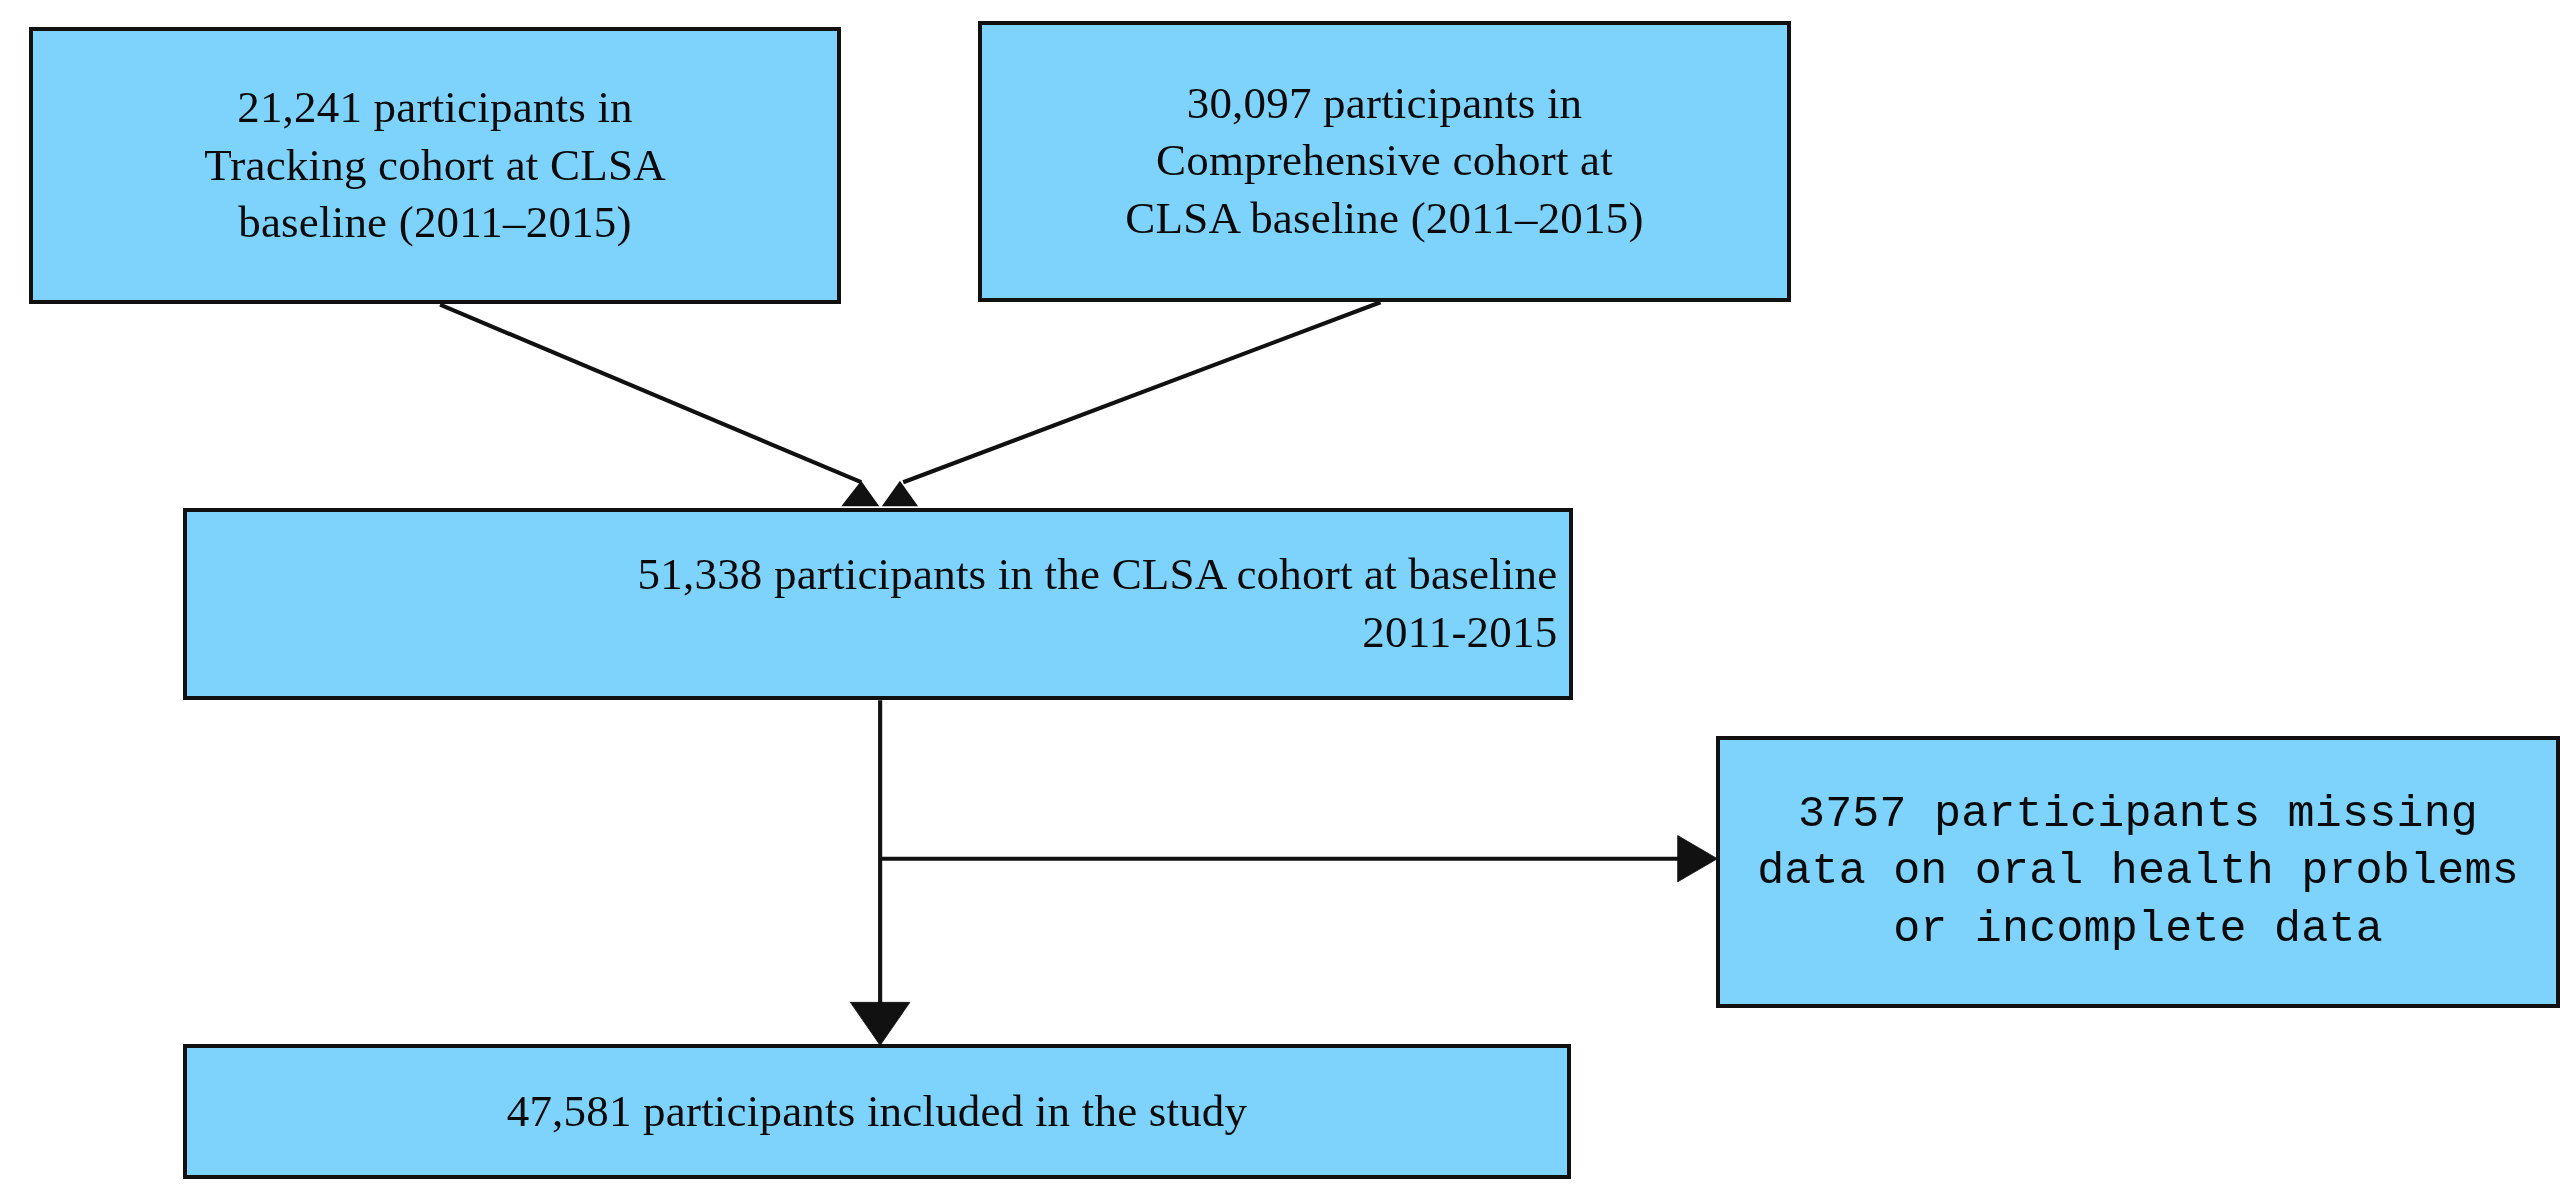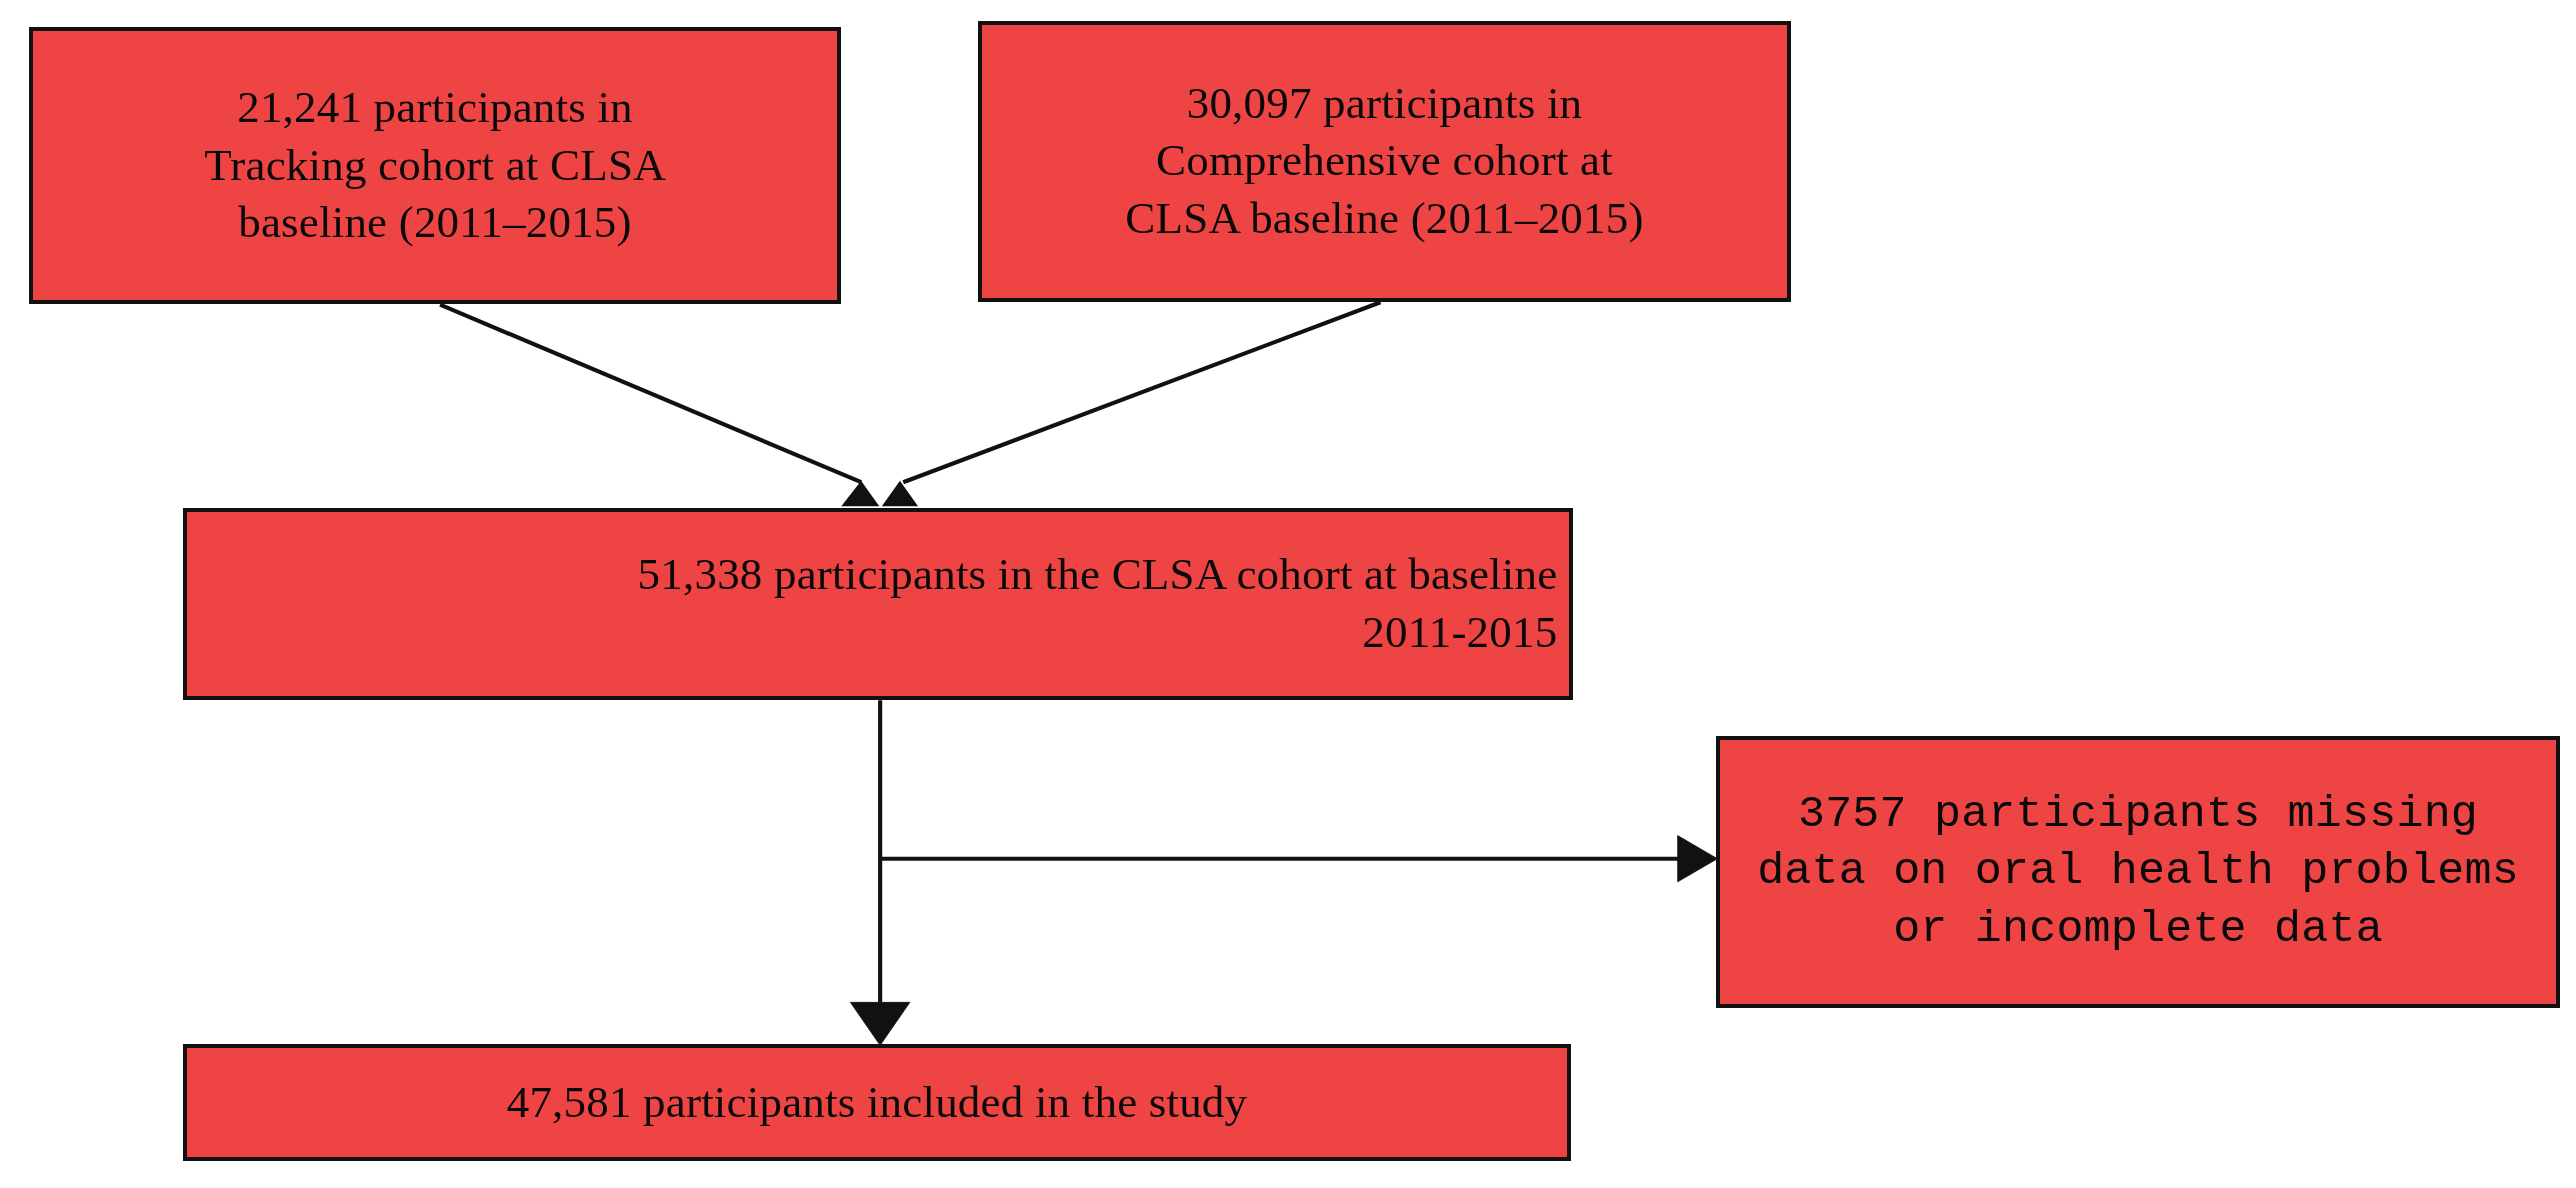--- a/index.html
+++ b/index.html
@@ -12,21 +12,21 @@
     width: 2576px;
     height: 1189px;
     background: #ffffff;
     overflow: hidden;
     font-family: "Liberation Serif", "DejaVu Serif", serif;
   }
   .flow-box {
     position: absolute;
     box-sizing: border-box;
     border: 4.1px solid #111111;
-    background: #ef4444;
+    background: #7dd3fc;
     display: flex;
     align-items: center;
     justify-content: center;
     text-align: center;
   }
   .flow-box .box-text {
     display: block;
     width: 100%;
     color: #0a0a0a;
     font-size: 45px;
@@ -34,21 +34,21 @@
     letter-spacing: 0.2px;
     white-space: pre-line;
     padding: 0 11.6px;
     box-sizing: border-box;
   }
   
   #box-tracking        { left: 29px;   top: 27px;   width: 812px;  height: 277px; }
   #box-comprehensive   { left: 978px; top: 20.6px;   width: 813px;  height: 281px; }
   #box-clsa-cohort     { left: 183px;  top: 508px;  width: 1390px; height: 192px; text-align: right; }
   #box-excluded        { left: 1716px; top: 736px;  width: 844px; height: 272px; font-family: Liberation Mono, monospace; }
-  #box-included        { left: 183px;  top: 1044px; width: 1388px; height: 117px; }
+  #box-included        { left: 183px;  top: 1044px; width: 1388px; height: 135px; }
 
   #connectors {
     position: absolute;
     left: 0;
     top: 0;
     width: 2576px;
     height: 1189px;
     pointer-events: none;
   }
 </style>

